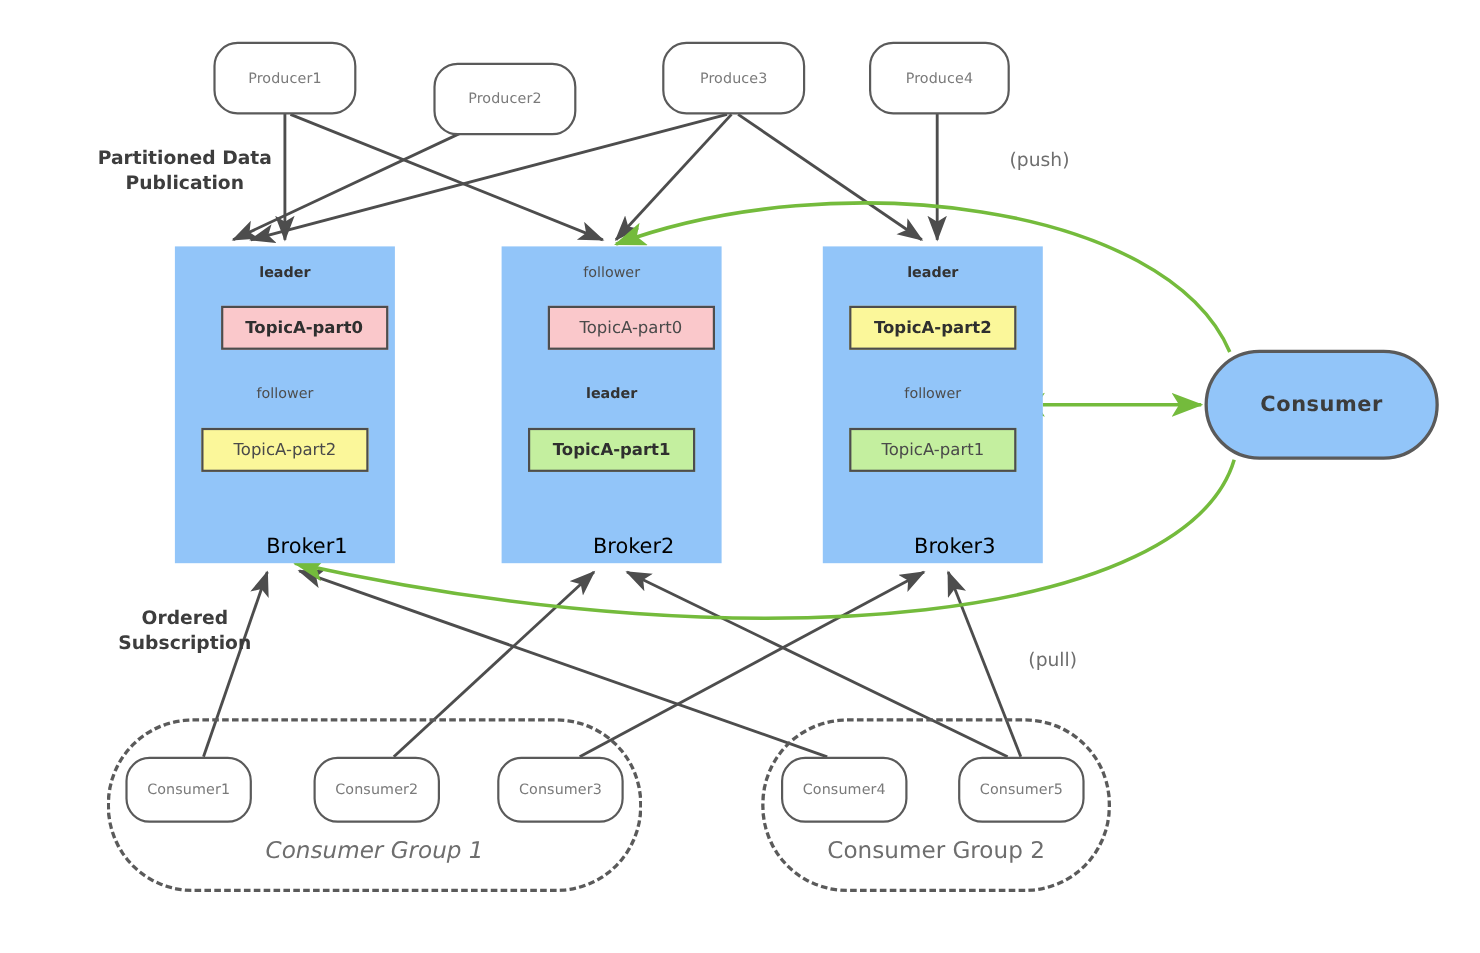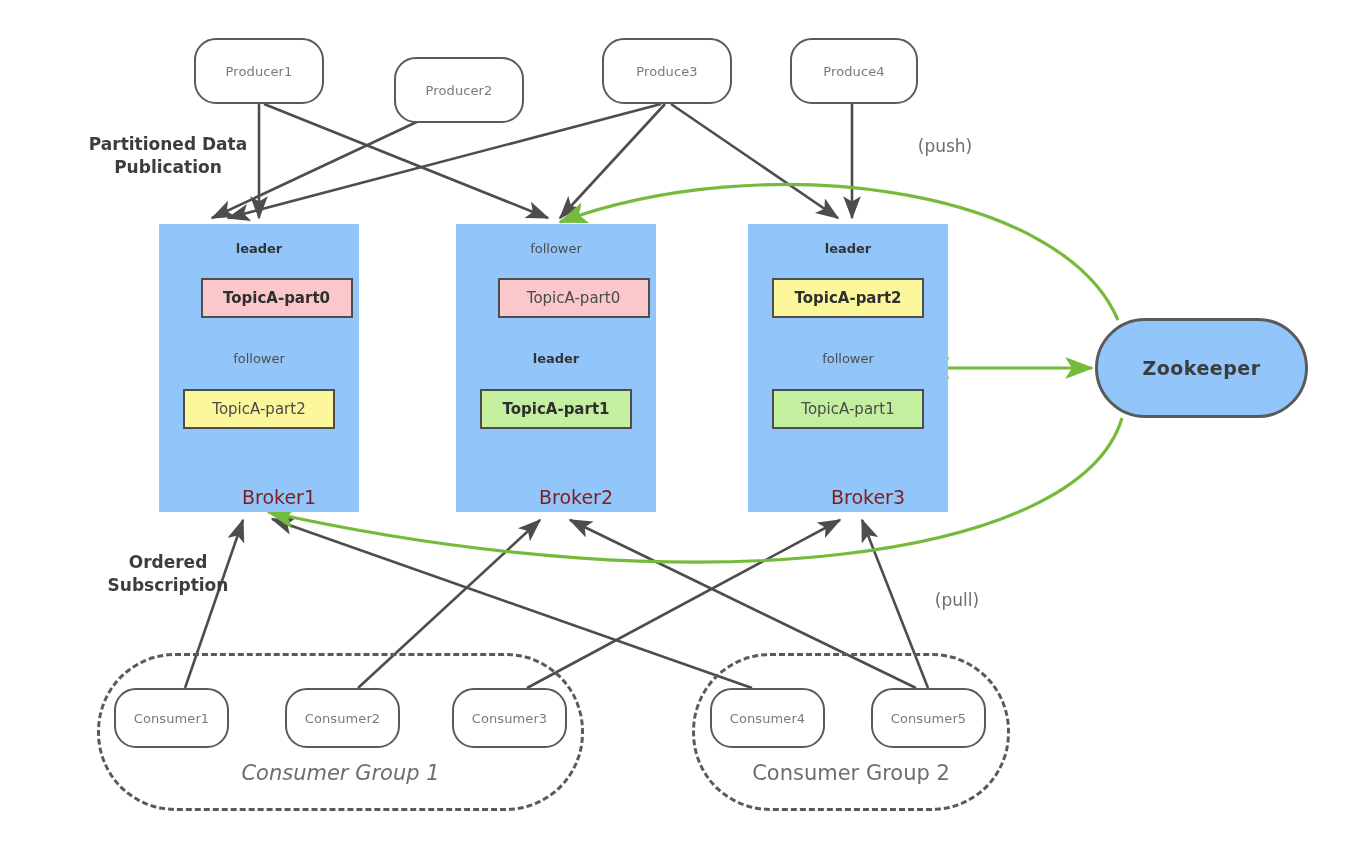--- a/index.html
+++ b/index.html
@@ -75,21 +75,21 @@
   }
   .partition.is-leader {
     font-weight: bold;
     color: #2f2f2f;
   }
   .partition.pink   { background: #fac8cb; margin-left: 35px; }
   .partition.yellow { background: #fbf79a; }
   .partition.green  { background: #c4ef9f; }
   .broker-name {
     font-size: 19px;
-    color: #7f1d1d;
+    color: #000000;
     position: absolute;
     bottom: 4px;
     left: 0;
     right: 0;
     text-align: center;
     padding-left: 40px;
   }
   .gap-a { height: 22px; }
   .gap-b { height: 34px; }
   
@@ -249,21 +249,21 @@
     <div class="gap-a"></div>
     <div class="partition yellow is-leader">TopicA-part2</div>
     <div class="gap-b"></div>
     <div class="broker-role">follower</div>
     <div class="gap-a"></div>
     <div class="partition green">TopicA-part1</div>
     <div class="broker-name">Broker3</div>
   </div>
 
   <div class="node zookeeper" style="left:1095px; top:318px; width:213px; height:100px;">
-    <span>Zookeeper</span>
+    <span>Consumer</span>
   </div>
 
   <div class="group" style="left:97px; top:653px; width:487px; height:158px;"></div>
   <div class="group-label" style="left:97px; top:761px; width:487px;font-style:italic;">Consumer Group 1</div>
 
   <div class="node endpoint" style="left:114px; top:688px; width:115px; height:60px;">
     <span>Consumer1</span>
   </div>
   <div class="node endpoint" style="left:285px; top:688px; width:115px; height:60px;">
     <span>Consumer2</span>

